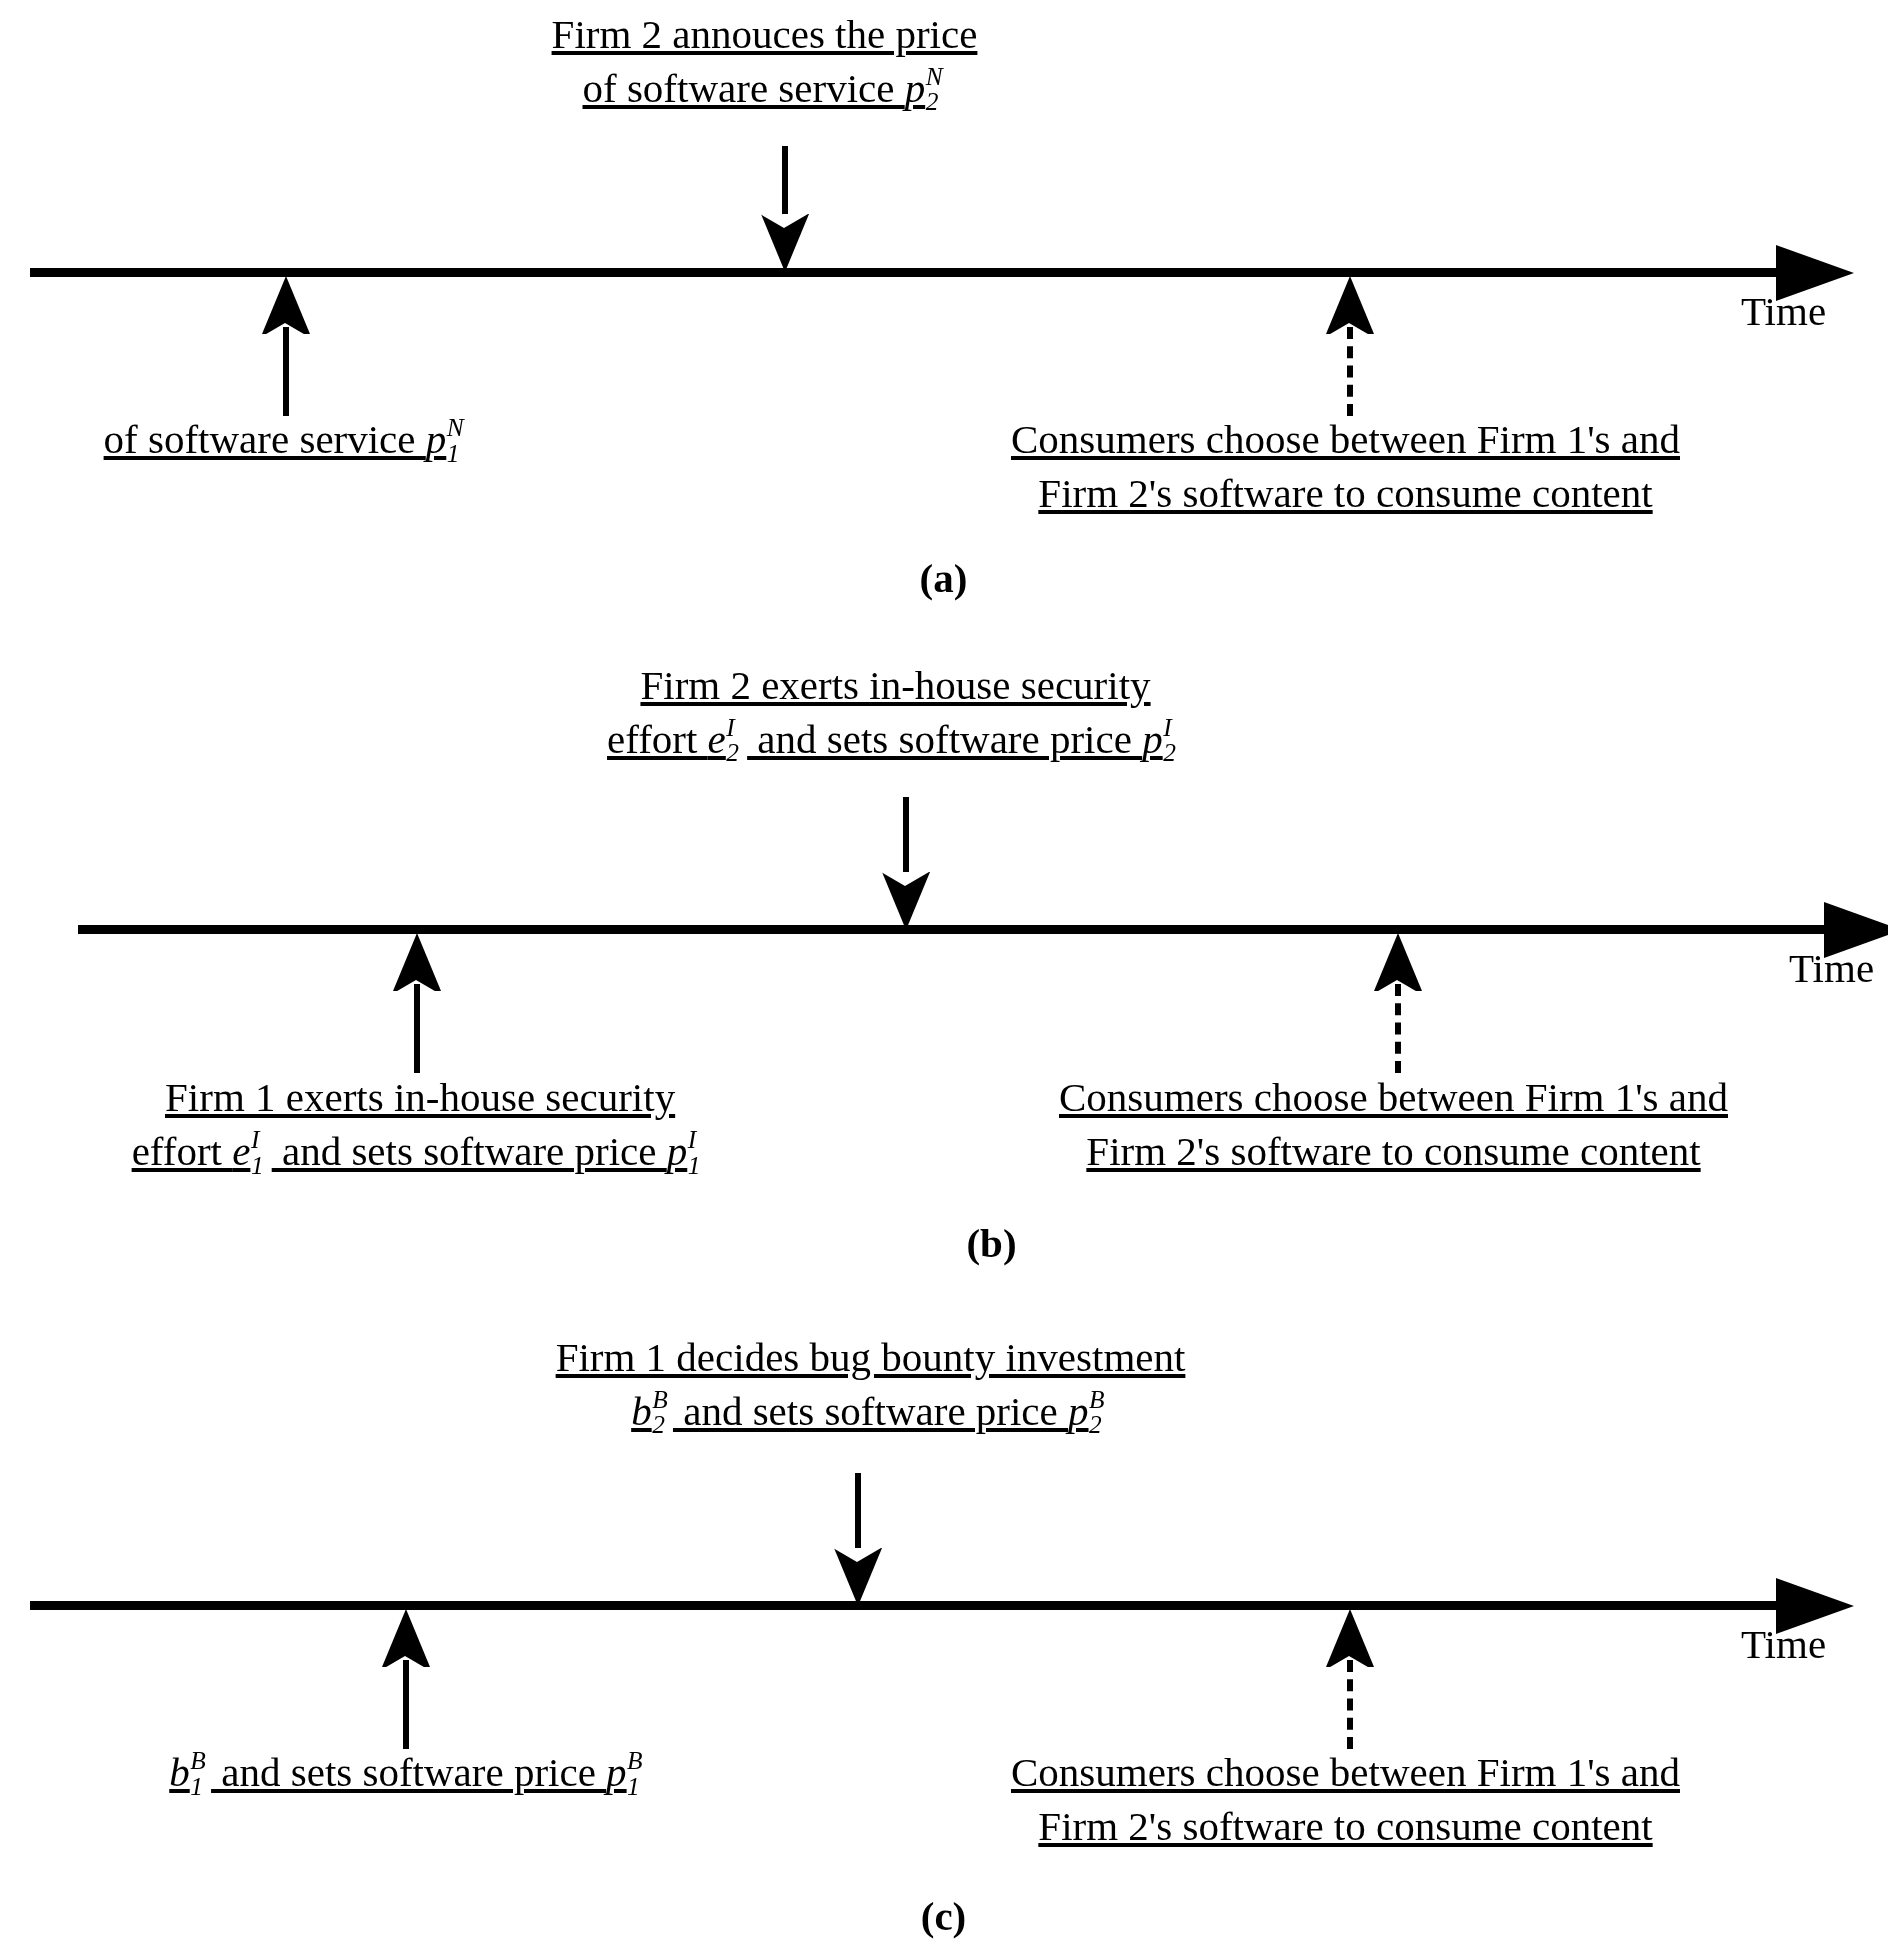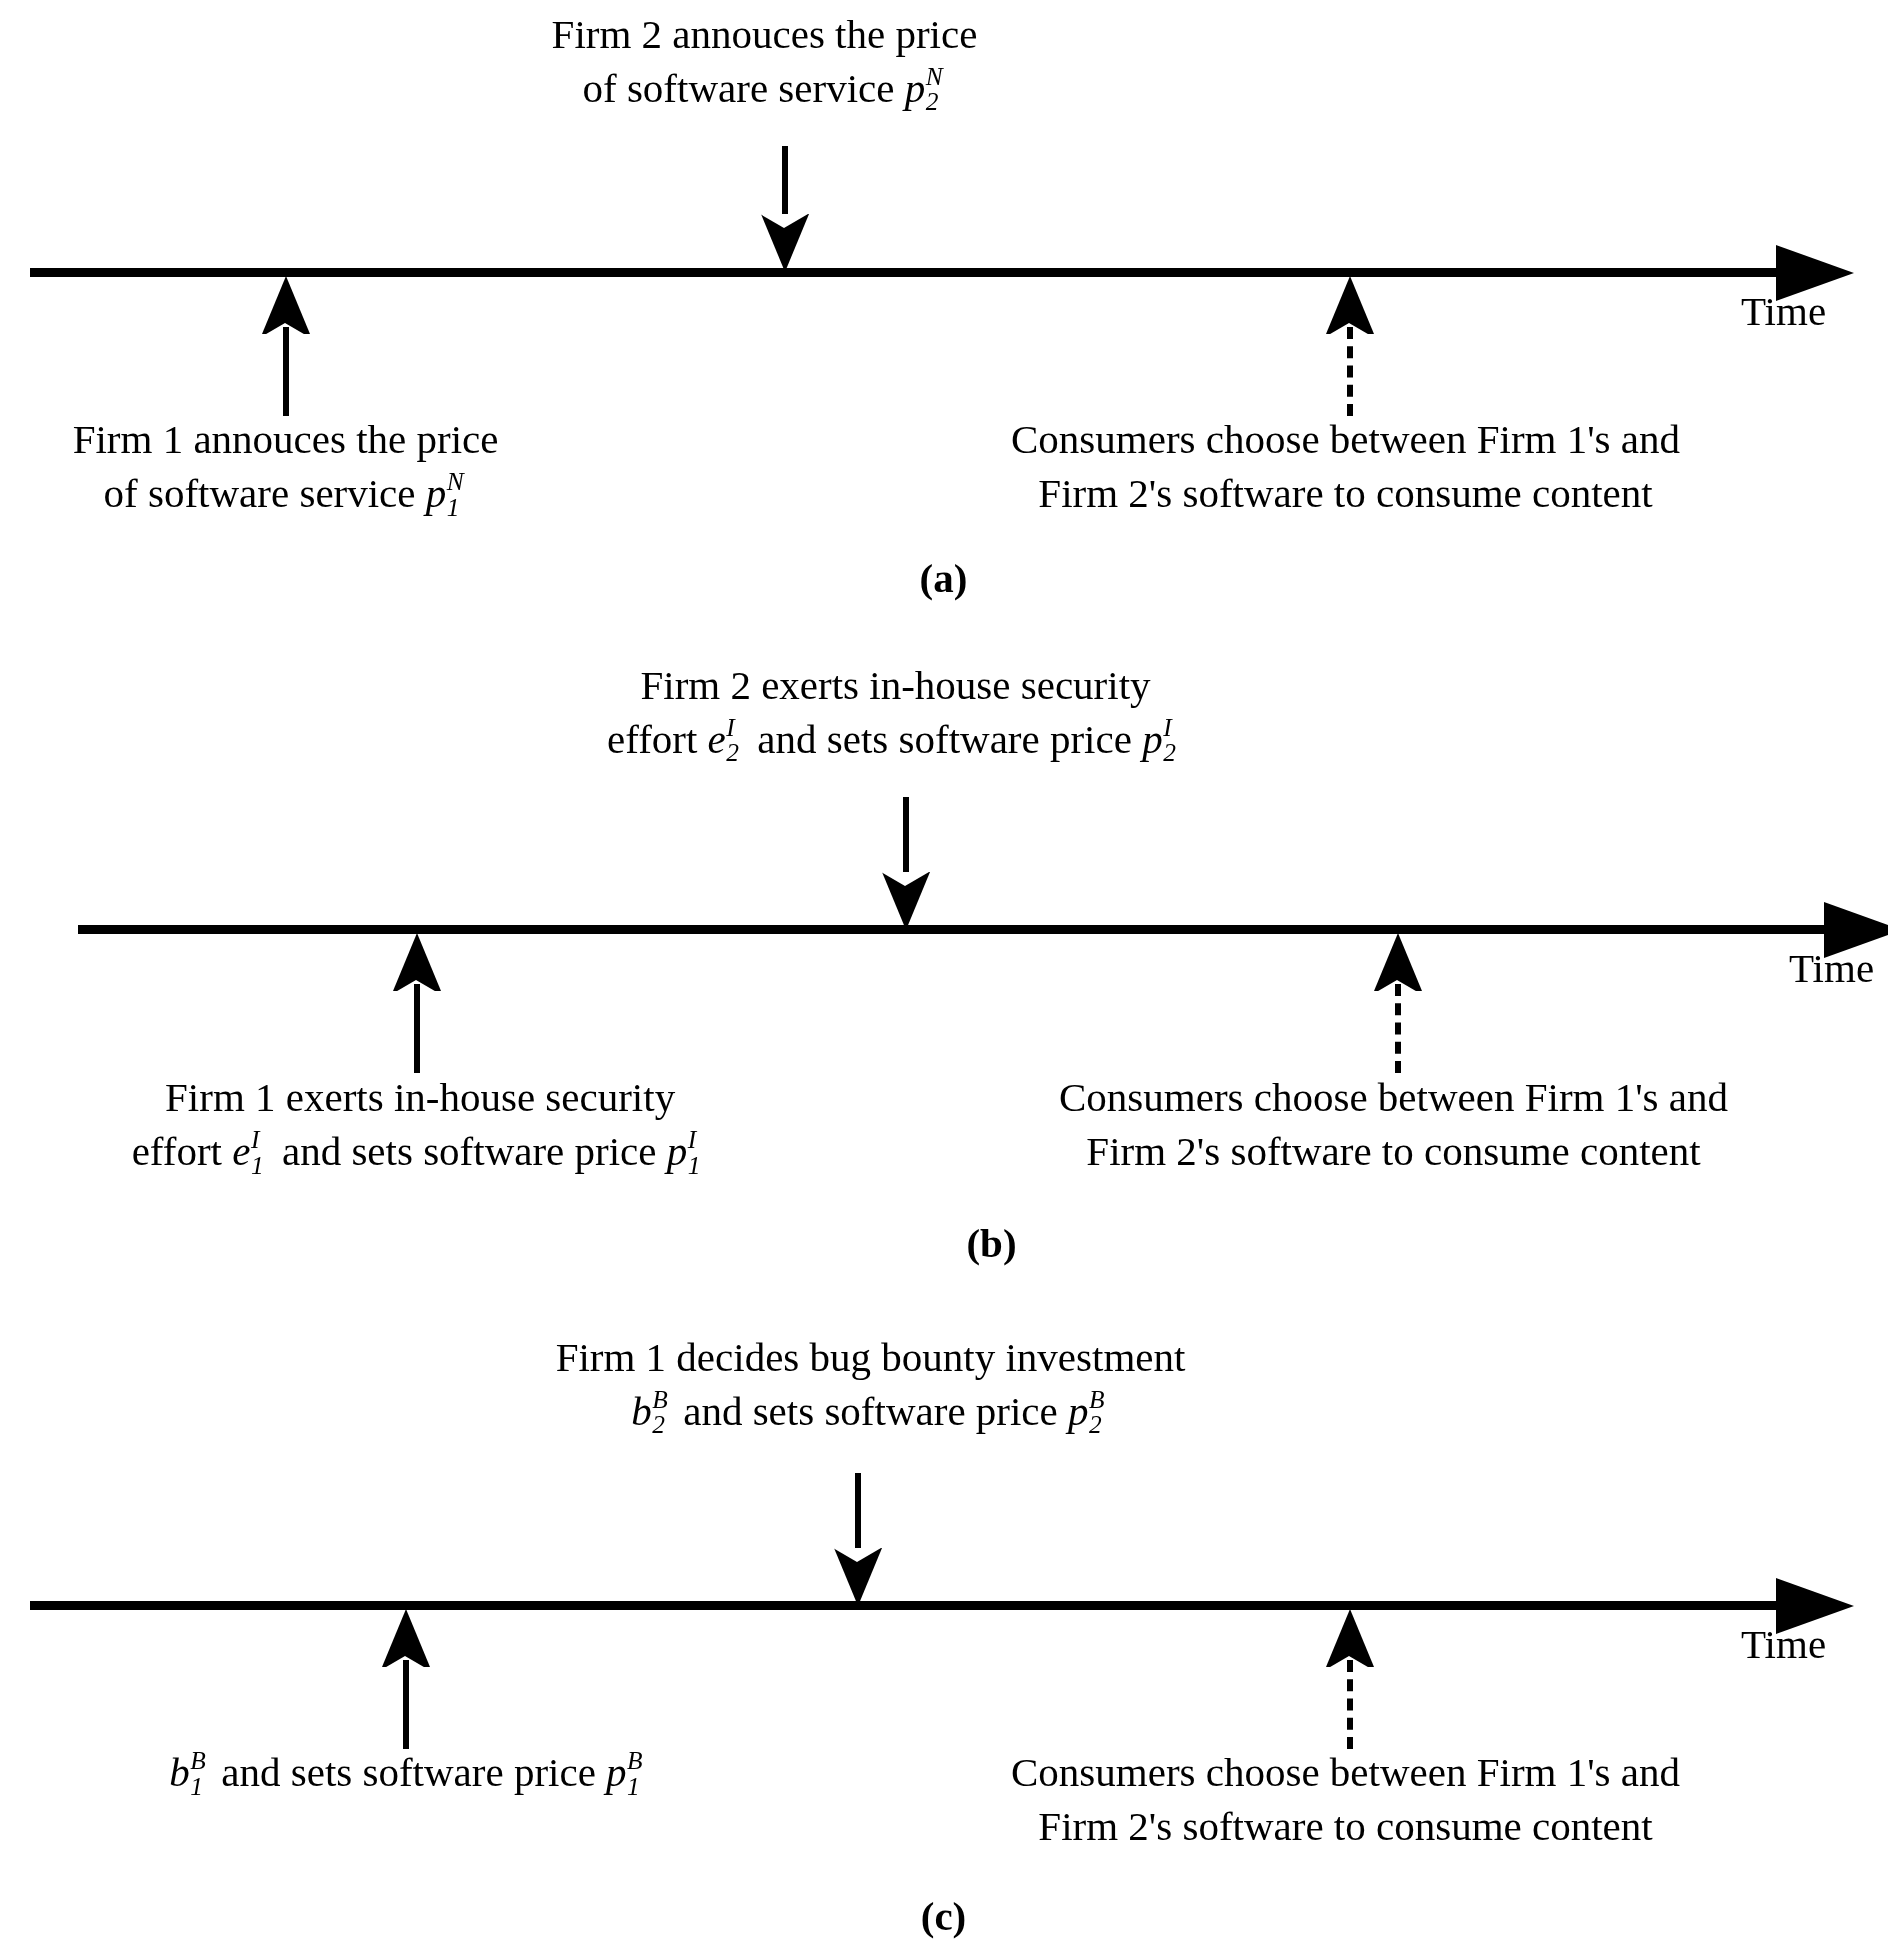--- a/index.html
+++ b/index.html
@@ -134,21 +134,21 @@
   }
 
   
   .caption {
     position: absolute;
     text-align: center;
     font-size: 41px;
     line-height: 1.32;
     white-space: nowrap;
   }
-  .caption .line { display: block; }
+  .caption .line { display: block; text-decoration: underline; }
 
   .panel-tag {
     position: absolute;
     font-size: 41px;
     font-weight: bold;
     text-align: center;
     width: 133px;
     line-height: 1;
   }
 
@@ -202,21 +202,20 @@
     <div class="head"></div>
     <div class="shaft"></div>
   </div>
 
   <div class="uparrow dashed" style="left:1323px;width:53px;top:276px;height:140px;">
     <div class="head"></div>
     <div class="shaft"></div>
   </div>
 
   <div class="caption" style="left:6.6px;width:558px;top:412px;">
-    <span class="line">Firm 1 annouces the price</span>
     <span class="line"><span>of software service </span><i class="m">p</i><span class="sst"><sup class="m">N</sup><sub class="m">1</sub></span></span>
   </div>
 
   <div class="caption" style="left:930px;width:831px;top:412px;">
     <span class="line">Consumers choose between Firm 1's and</span>
     <span class="line">Firm 2's software to consume content</span>
   </div>
 
   <div class="panel-tag" style="left:877px;top:558px;">(a)</div>
 </div>

